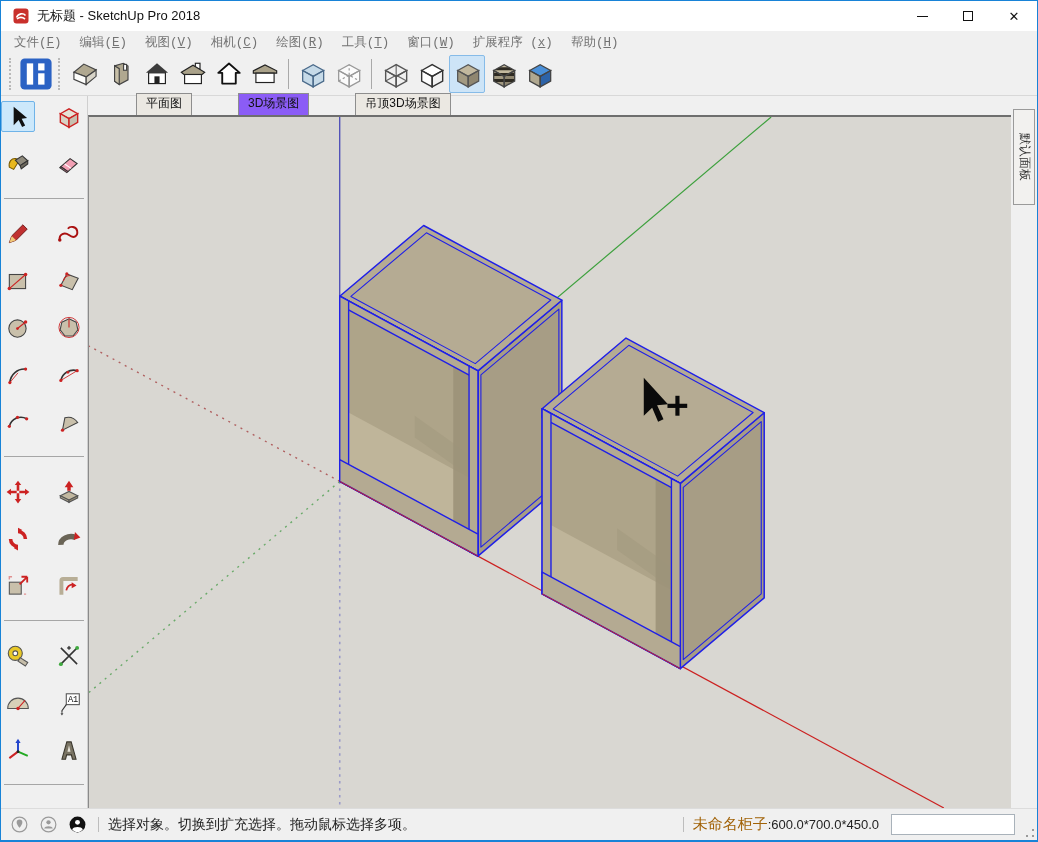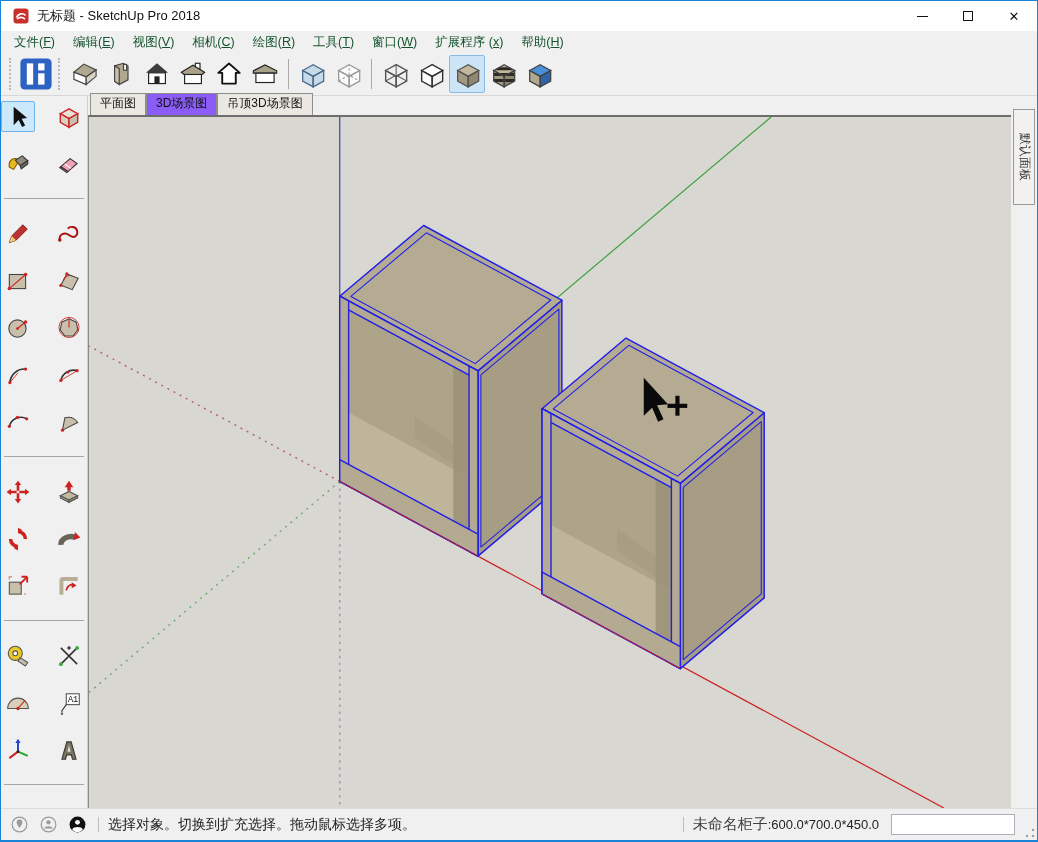--- a/index.html
+++ b/index.html
@@ -9,55 +9,55 @@
   
   .titlebar{height:30px;background:#ffffff;display:flex;align-items:center;flex:0 0 30px;}
   .app-icon{width:16px;height:16px;margin:0 8px 0 12px;}
   .title-text{font-size:13px;color:#111;}
   .win-controls{margin-left:auto;display:flex;height:100%;}
   .win-btn{width:46px;height:100%;display:flex;align-items:center;justify-content:center;color:#111;font-size:13px;}
   .glyph-min{width:11px;height:1px;background:#111;}
   .glyph-max{width:10px;height:10px;border:1px solid #111;}
   
   .menubar{height:22px;background:#f0f0f0;display:flex;align-items:center;padding-left:4px;flex:0 0 22px;}
-  .menu-item{font-size:12.5px;color:#14532d;padding:2px 9px;white-space:nowrap;}
+  .menu-item{font-size:12.5px;color:#737373;padding:2px 9px;white-space:nowrap;font-family:Liberation Mono, monospace;}
   .menu-item u{text-decoration:underline;}
   
   .toolbar{height:43px;background:#f0f0f0;border-bottom:1px solid #d8d8d8;display:flex;align-items:center;
     padding:2px 4px;flex:0 0 43px;}
   .grip{width:5px;height:32px;border-left:2px dotted #b9b9b9;margin:0 4px;}
   .vsep{width:1px;height:30px;background:#a9a9a9;margin:0 5px;}
   .tb-btn{width:36px;height:38px;display:flex;align-items:center;justify-content:center;border:1px solid transparent;border-radius:2px;}
   .tb-btn.selected{background:#cde4f7;border-color:#86bbe8;}
   .tb-btn svg{display:block;}
   
   .main{flex:1;display:flex;min-height:0;}
   .lefttools{flex:0 0 76px;background:#f0f0f0;border-right:1px solid #cfcfcf;padding-top:5px;
     display:grid;grid-template-columns:35px 35px;gap:16px;align-content:start;justify-content:center;}
   .lt-btn{width:34px;height:31px;display:flex;align-items:center;justify-content:center;border:1px solid transparent;border-radius:2px;}
   .lt-btn.active{background:#cce8fb;border-color:#6fb3e8;}
   .lt-sep{grid-column:1 / span 2;height:1px;background:#a6a6a6;margin:3px 3px;}
   .center{flex:1;display:flex;flex-direction:column;min-width:0;}
   .tabbar{height:19px;display:flex;align-items:flex-end;padding-left:2px;background:#f0f0f0;flex:0 0 19px;}
-  .scene-tab{font-size:12px;color:#111;padding:1px 9px 20px;background:#ebe8e2;border:1px solid #8e8e8e;border-bottom:none;height:17px;white-space:nowrap;}
+  .scene-tab{font-size:12px;color:#111;padding:1px 9px 20px;background:#ebe8e2;border:1px solid #8e8e8e;border-bottom:none;height:17px;white-space:nowrap;margin-left:46px;}
   .scene-tab.active{background:#8b5cf6;height:19px;position:relative;z-index:2;}
   .viewport{flex:1;position:relative;background:#d9d7d2;border-top:2px solid #6e6e6e;border-left:1px solid #8a8a8a;overflow:hidden;}
   .viewport svg{position:absolute;left:0;top:0;width:100%;height:100%;}
   .rightstrip{flex:0 0 26px;background:#f0f0f0;display:flex;flex-direction:column;align-items:center;}
   .tray-tab{margin-top:13px;width:22px;height:96px;background:#f2f1ef;border:1px solid #9a9a9a;position:relative;}
   .tray-tab span{position:absolute;left:50%;top:50%;transform:translate(-50%,-50%) rotate(90deg);
     white-space:nowrap;font-size:12px;color:#333;}
   
   .statusbar{height:32px;background:#f0f0f0;border-top:1px solid #dcdcdc;display:flex;align-items:center;
     padding:0 8px;flex:0 0 32px;position:relative;}
   .sb-icon{width:20px;height:20px;margin-right:9px;display:flex;align-items:center;justify-content:center;}
   .sb-sep{width:1px;height:15px;background:#bdbdbd;margin:0 9px 0 2px;}
   .status-text{font-size:14px;color:#222;white-space:nowrap;}
   .sb-spacer{flex:1;}
-  .model-name{font-size:15px;color:#404040;white-space:nowrap;}
+  .model-name{font-size:15px;color:#a16207;white-space:nowrap;}
   .model-dims{font-size:13px;color:#222;white-space:nowrap;}
   .measure-input{width:124px;height:21px;border:1px solid #a9b2ba;background:#fff;margin-left:12px;margin-right:14px;
     font-size:12px;padding:0 4px;font-family:"Liberation Sans",sans-serif;}
   .resize-grip{position:absolute;right:2px;bottom:2px;width:10px;height:10px;
     background:
       radial-gradient(circle at 8px 2px,#9a9a9a 1px,transparent 1.4px),
       radial-gradient(circle at 8px 8px,#9a9a9a 1px,transparent 1.4px),
       radial-gradient(circle at 2px 8px,#9a9a9a 1px,transparent 1.4px);}
 </style>
 </head>

